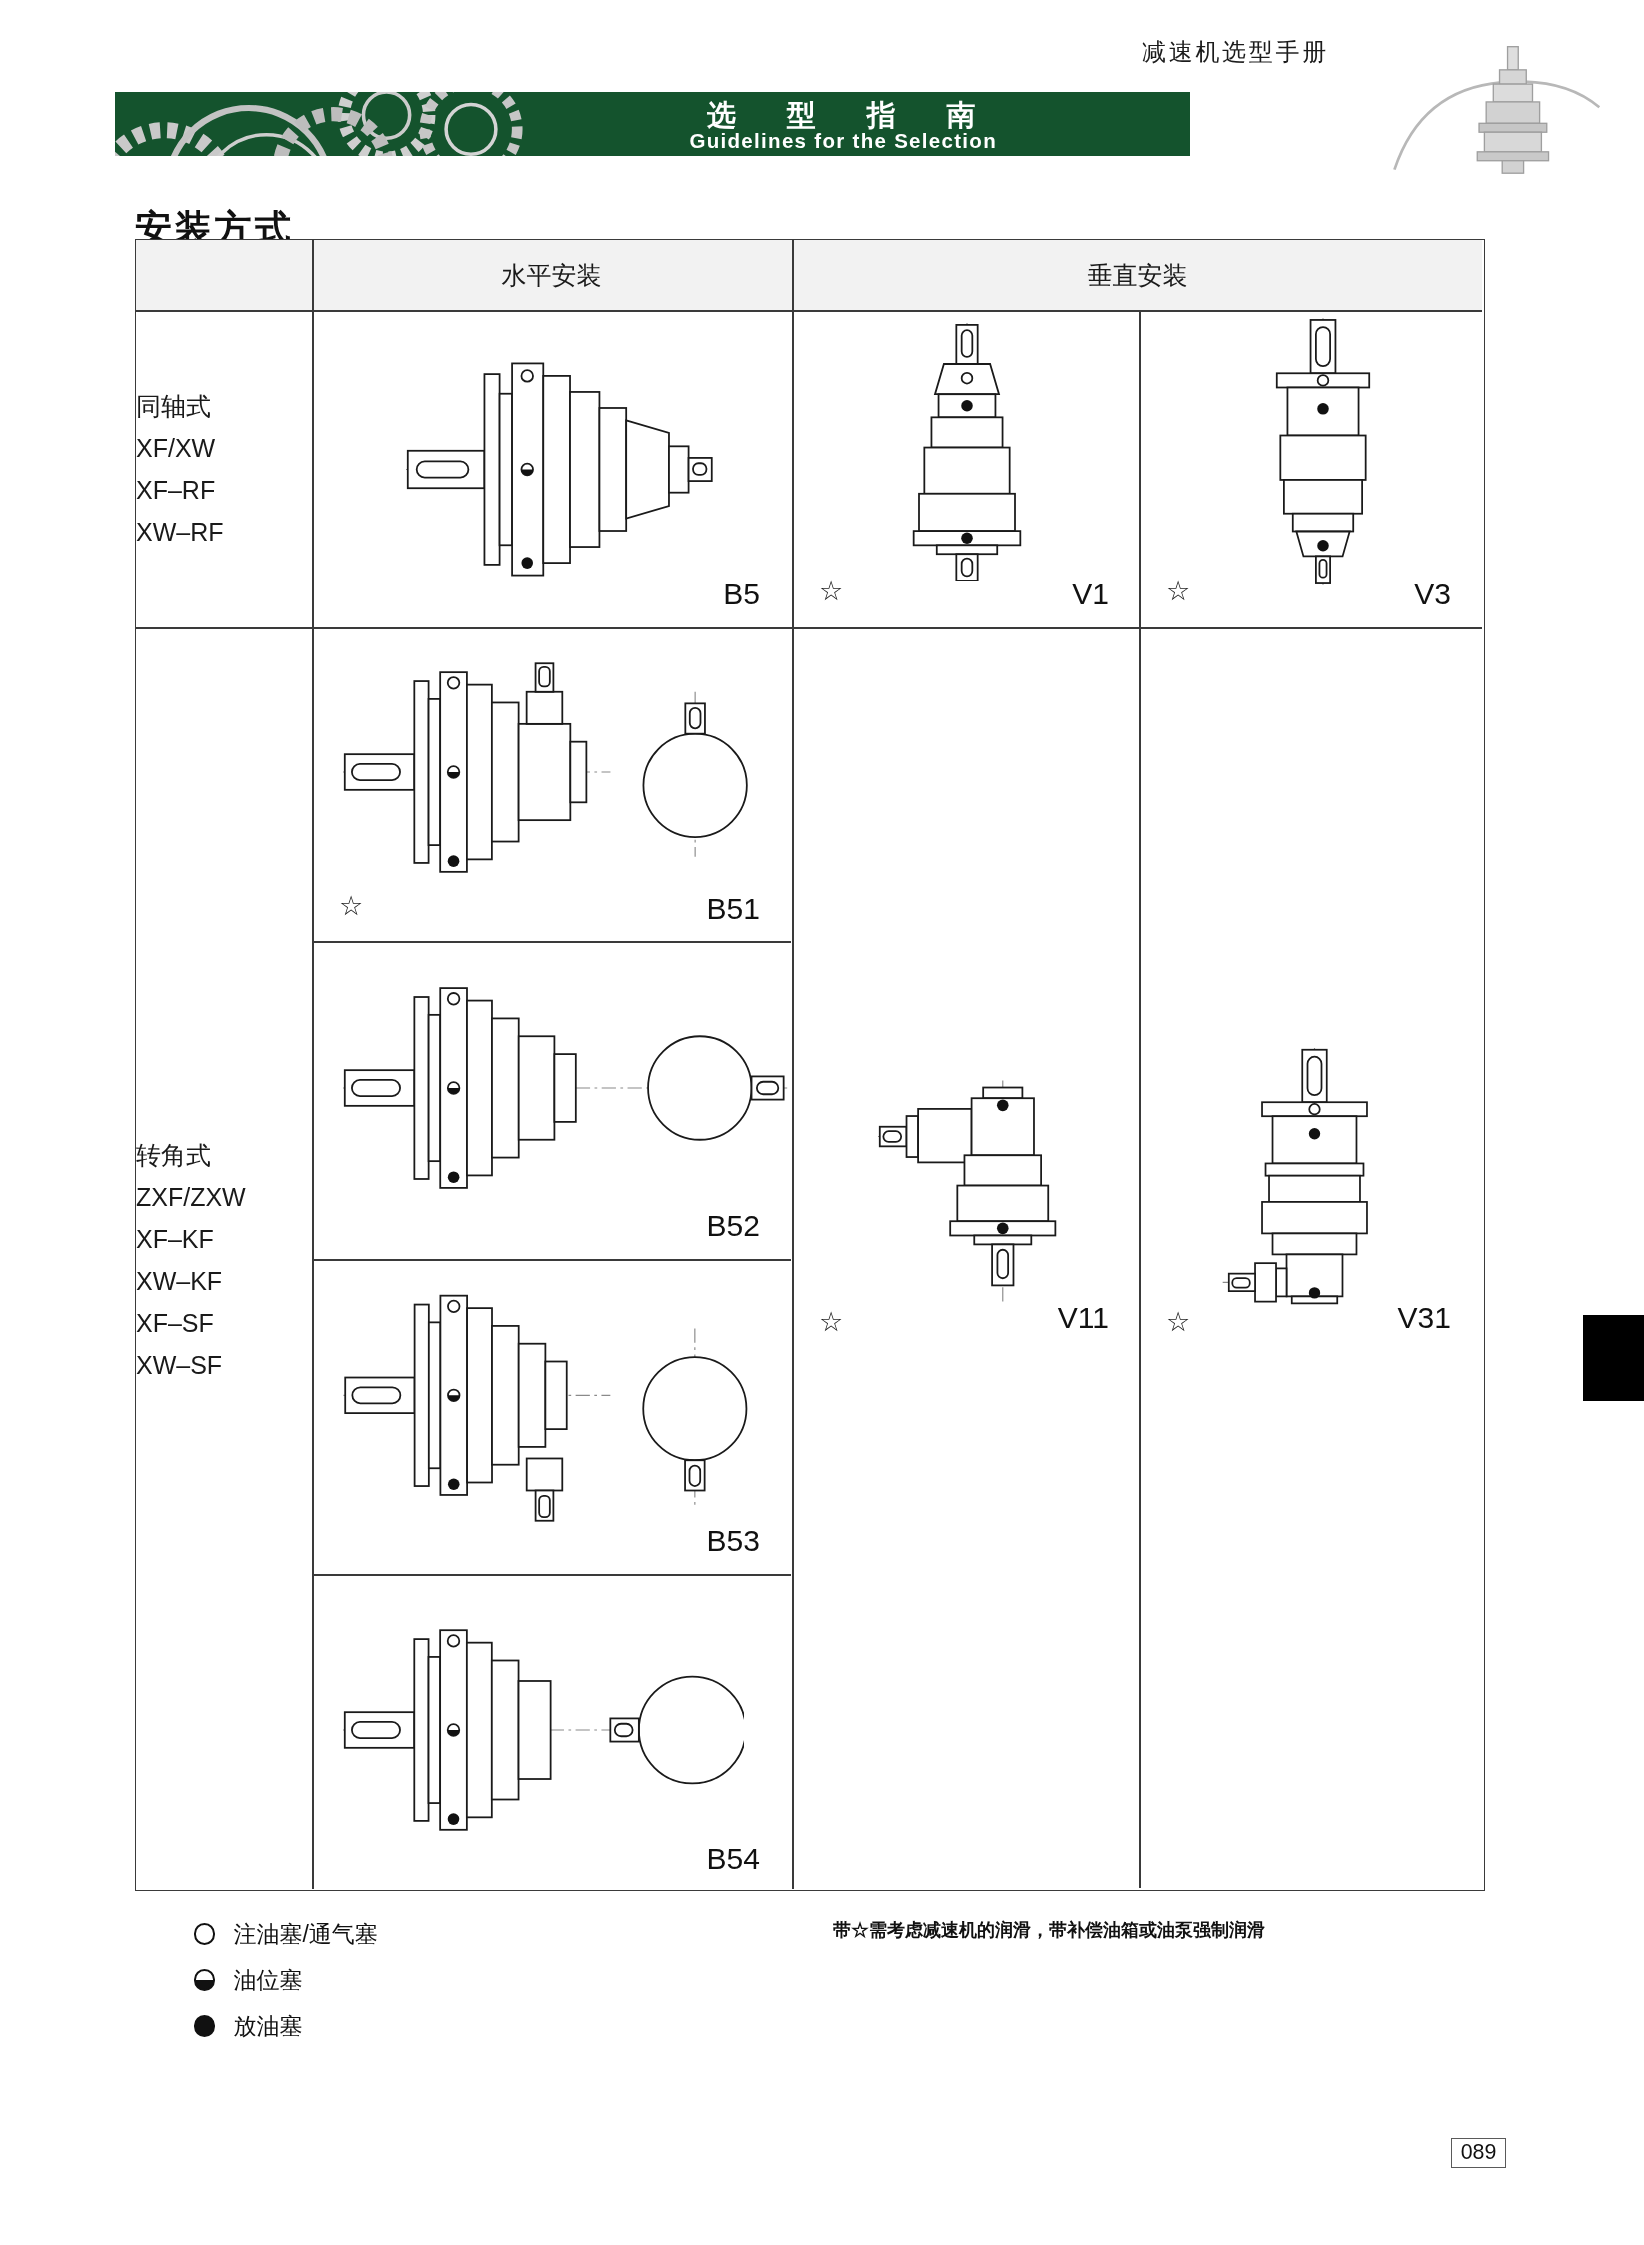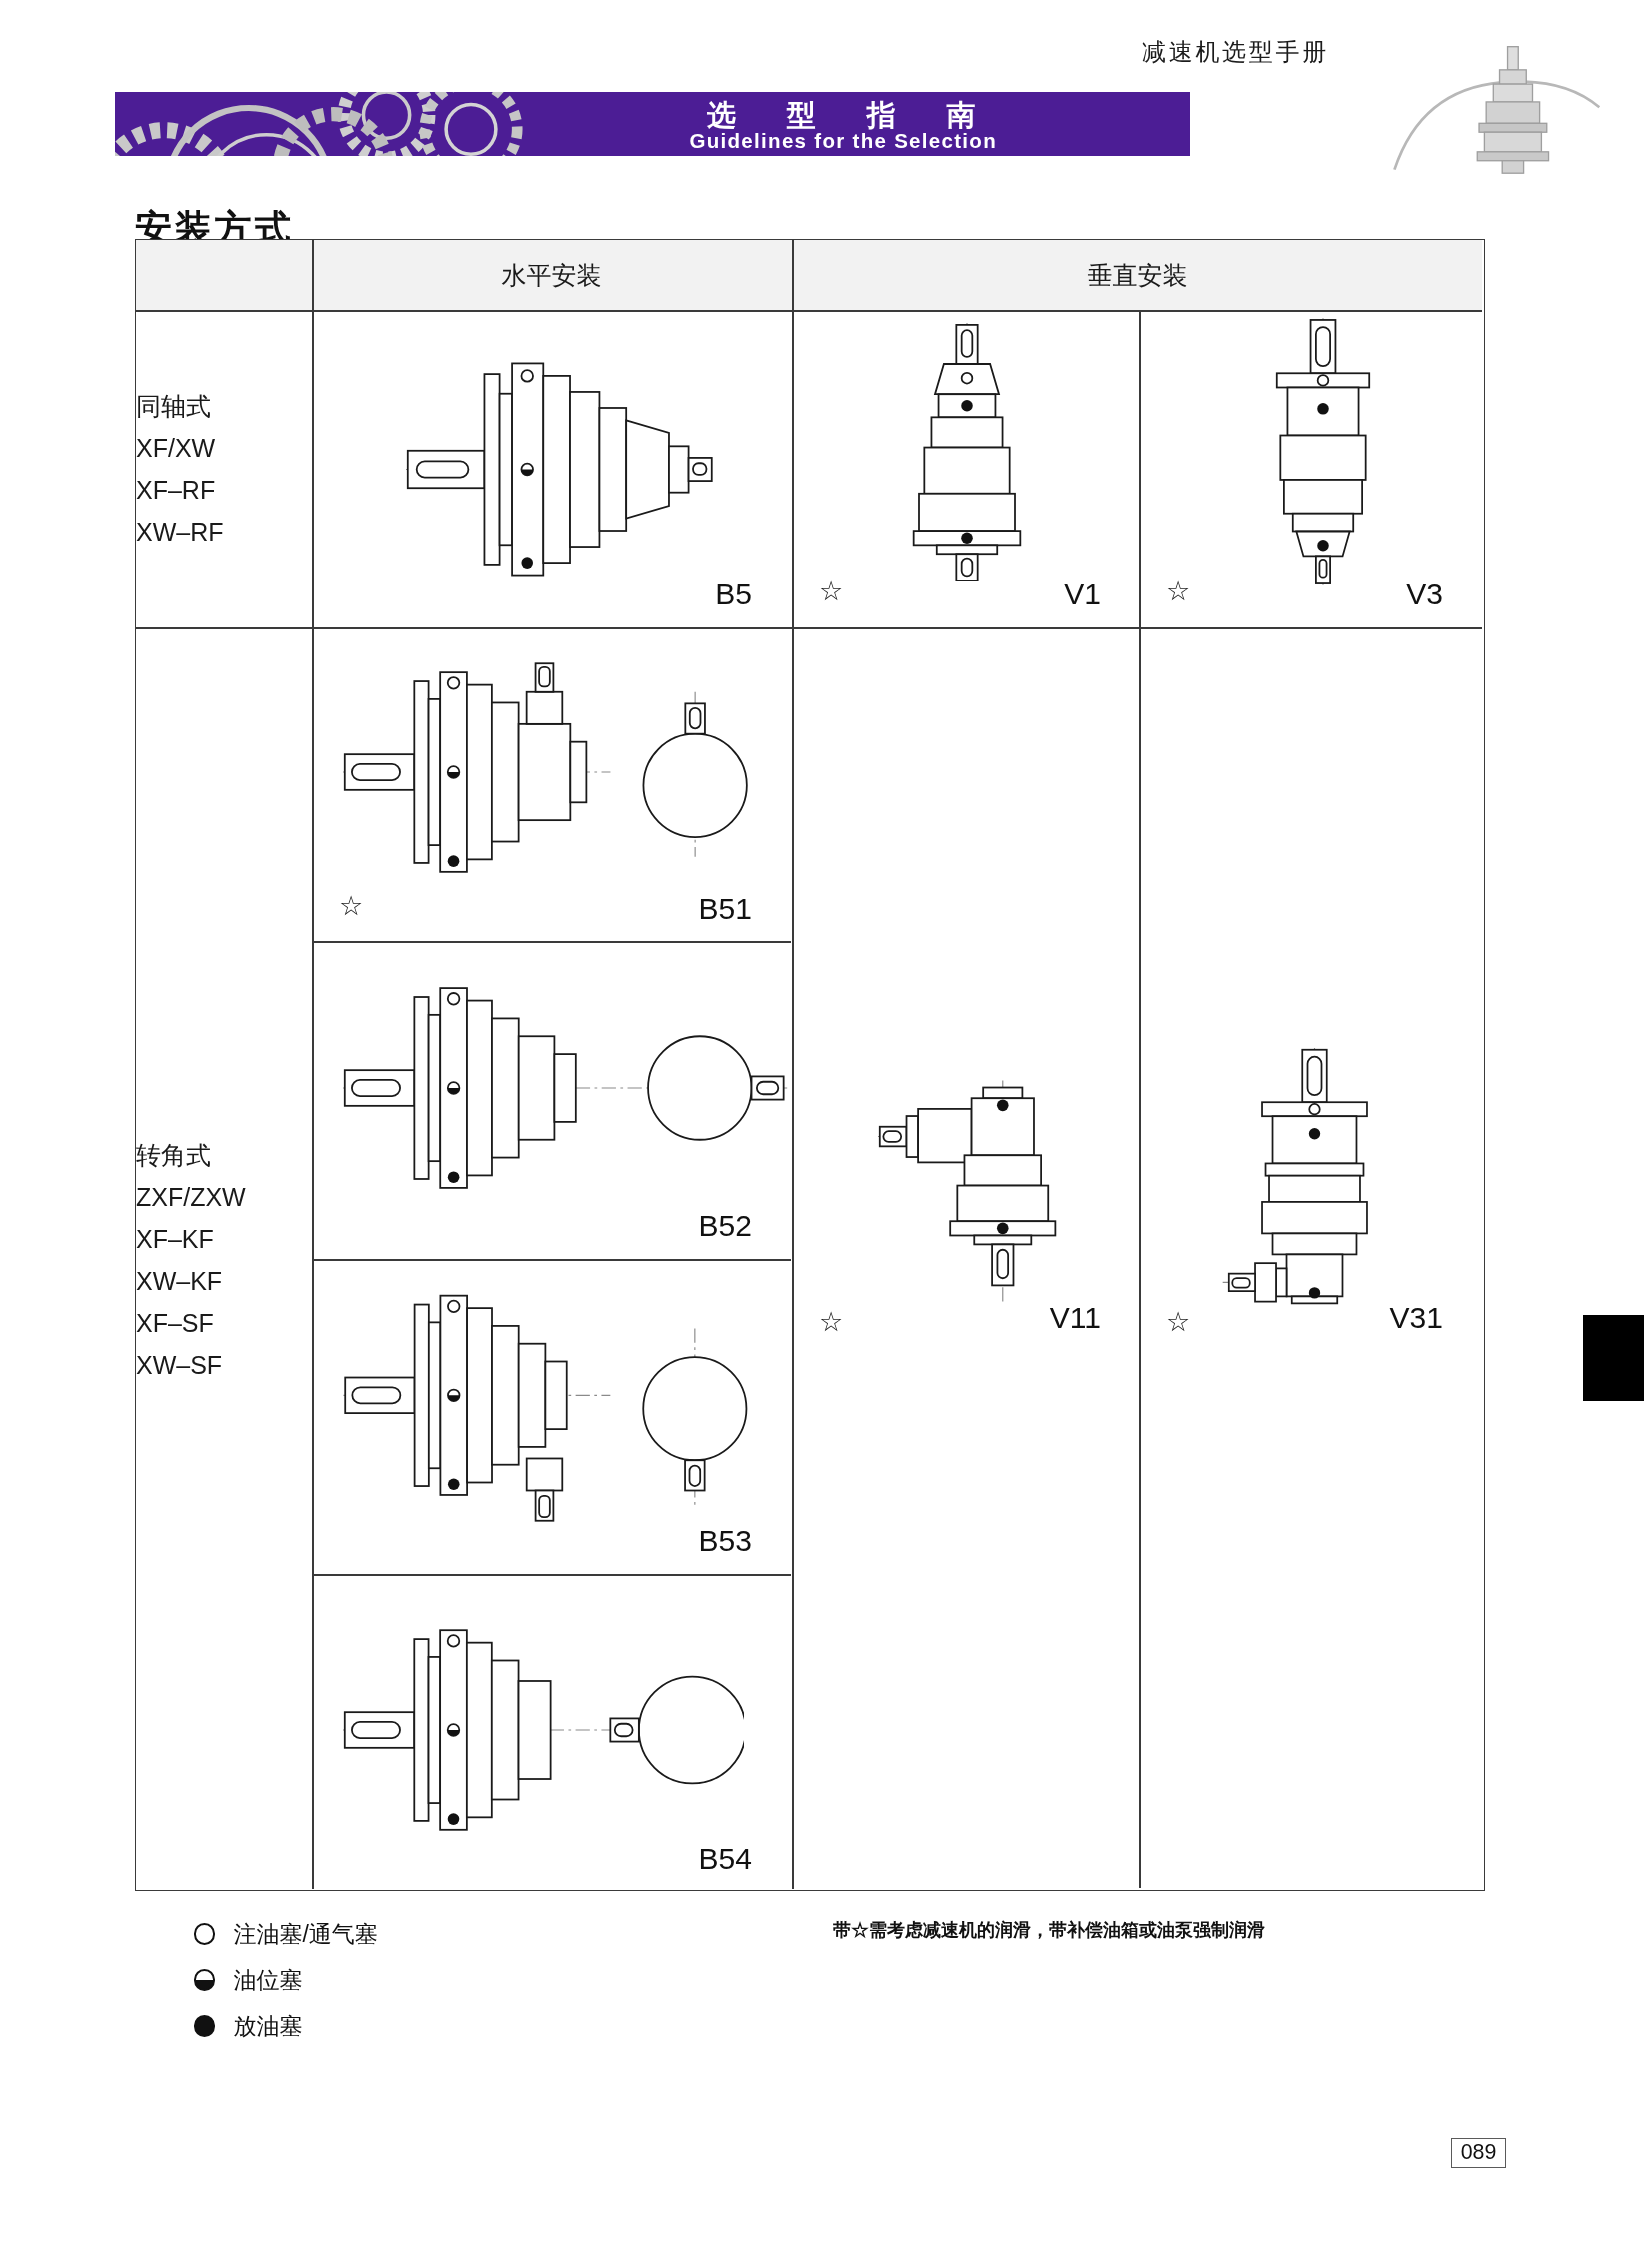--- a/index.html
+++ b/index.html
@@ -1,38 +1,38 @@
 <!DOCTYPE html>
 <html style="font-size:14.3px"><head>
 <meta charset="utf-8">
 <style>
   html,body{margin:0;padding:0;background:#fff;}
   body{width:1644px;height:2246px;position:relative;font-family:"Liberation Sans",sans-serif;color:#111;}
   .abs{position:absolute;}
 
   
-  .banner{left:115px;top:92px;width:1075px;height:64px;background:#4c1d95;overflow:visible;}
+  .banner{left:115px;top:92px;width:1075px;height:64px;background:#14532d;overflow:visible;}
   .banner-gears{left:0;top:0;width:552px;height:64px;overflow:hidden;}
   .banner-cn{right:193px;top:3.6px;color:#fff;font-size:29px;font-weight:bold;letter-spacing:21.4px;white-space:nowrap;}
   .banner-en{right:193px;bottom:2.7px;color:#fff;font-size:20.5px;font-weight:bold;letter-spacing:1.3px;white-space:nowrap;}
   .handbook-pill{left:1119px;top:28.5px;width:294px;height:46px;background:#fff;border-radius:24px 9px 9px 24px;box-shadow:0 0 0 1.8px #fff;}
   .handbook-pill span{display:block;margin-left:23px;line-height:46px;font-size:24px;color:#1c1c1c;letter-spacing:2.7px;white-space:nowrap;}
   .corner-art{left:1372px;top:36px;width:272px;height:147px;}
 
   
   .page-title{left:135px;top:173px;font-size:37px;font-weight:bold;letter-spacing:2.7px;margin-top:31px;}
 
   
   .mount-table{left:135px;top:239px;width:1350px;height:1652px;border:1.8px solid #3a3a3a;box-sizing:border-box;}
   .thead-bg{left:0;top:0;width:1346px;height:70px;background:#f2f2f2;}
   .hline,.vline{background:#3a3a3a;}
   .th-label{font-size:25px;color:#1a1a1a;text-align:center;line-height:70px;}
   .row-label-cell{display:flex;flex-direction:column;align-items:flex-start;justify-content:center;}
   .row-label-cell span{font-size:25px;line-height:42px;color:#1a1a1a;white-space:nowrap;}
-  .cell{overflow:visible;}
+  .cell{overflow:visible;padding-left:8px;}
   .cell-label{position:absolute;right:39px;font-size:30px;color:#111;}
   .cell-star{position:absolute;left:27px;font-size:27px;color:#222;}
   .at-bottom{bottom:16px;}
   .star-bottom{bottom:19.6px;}
 
   
   .t{fill:#fff;stroke:#1a1a1a;stroke-width:2;}
   .c{stroke:#8a8a8a;stroke-width:1.3;fill:none;stroke-dasharray:16 5 3 5;}
 
   

